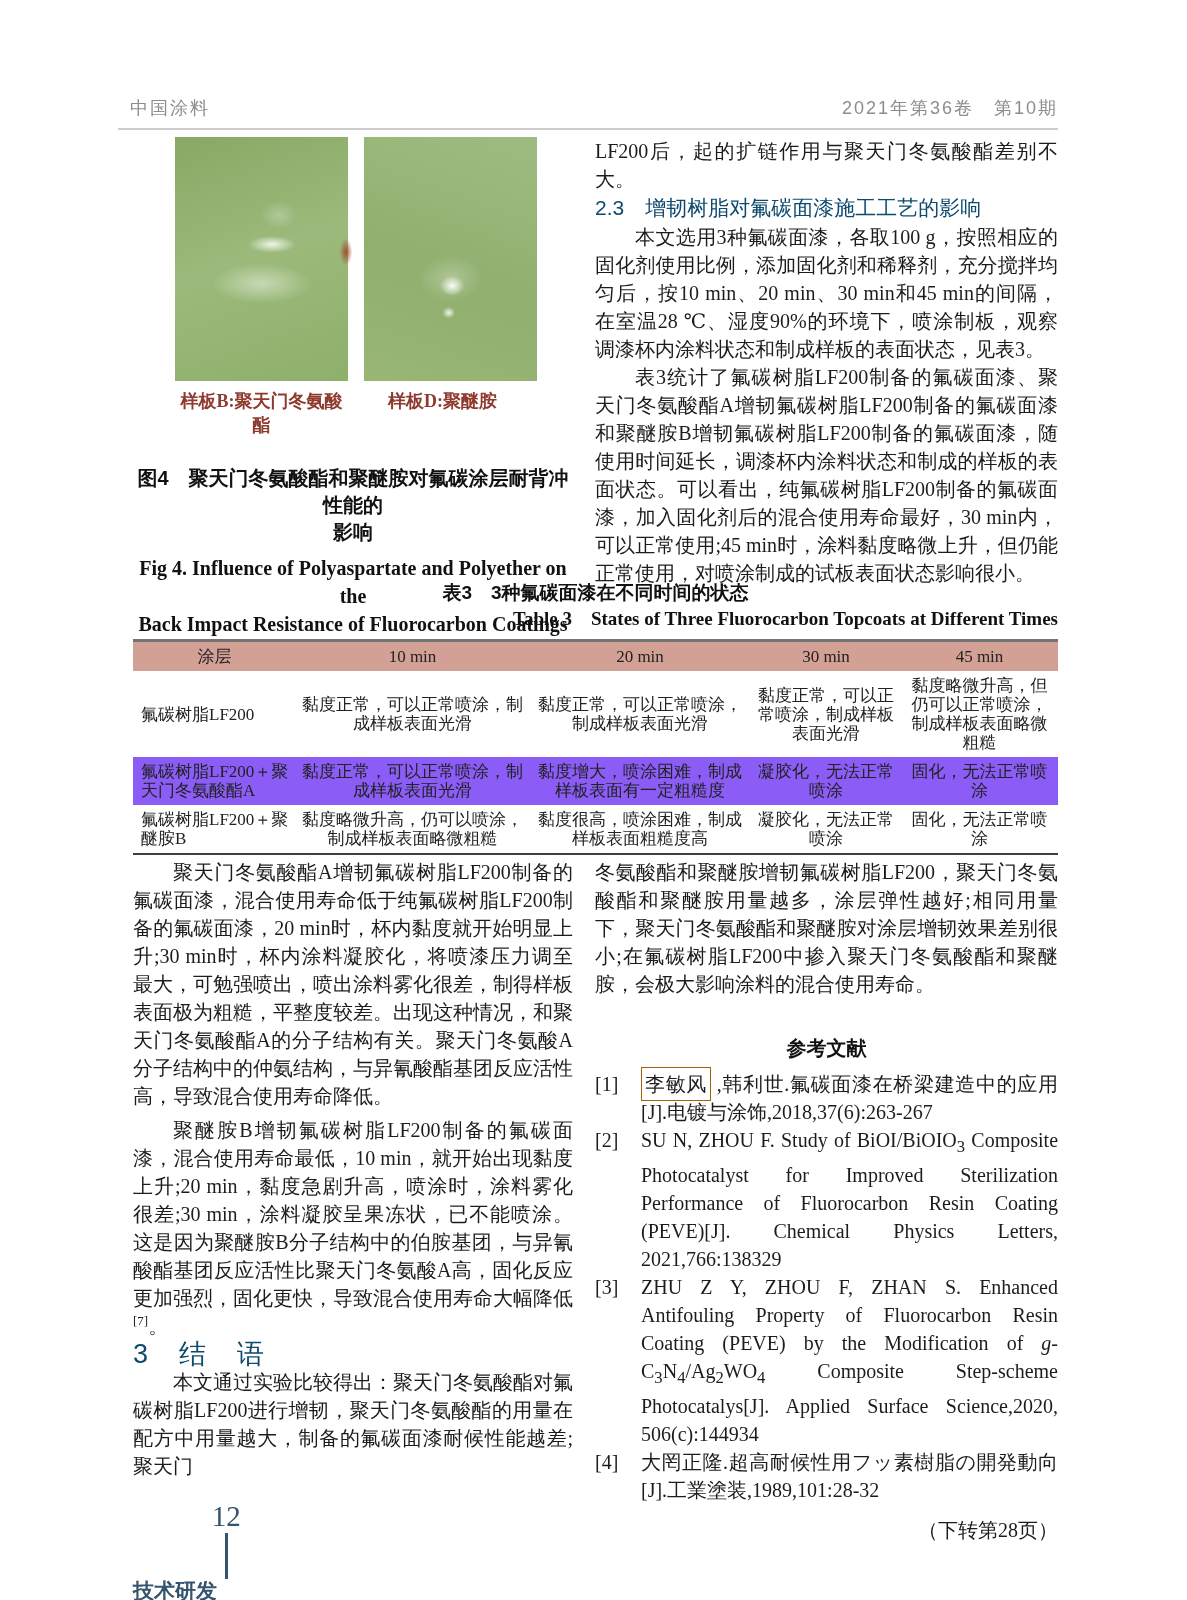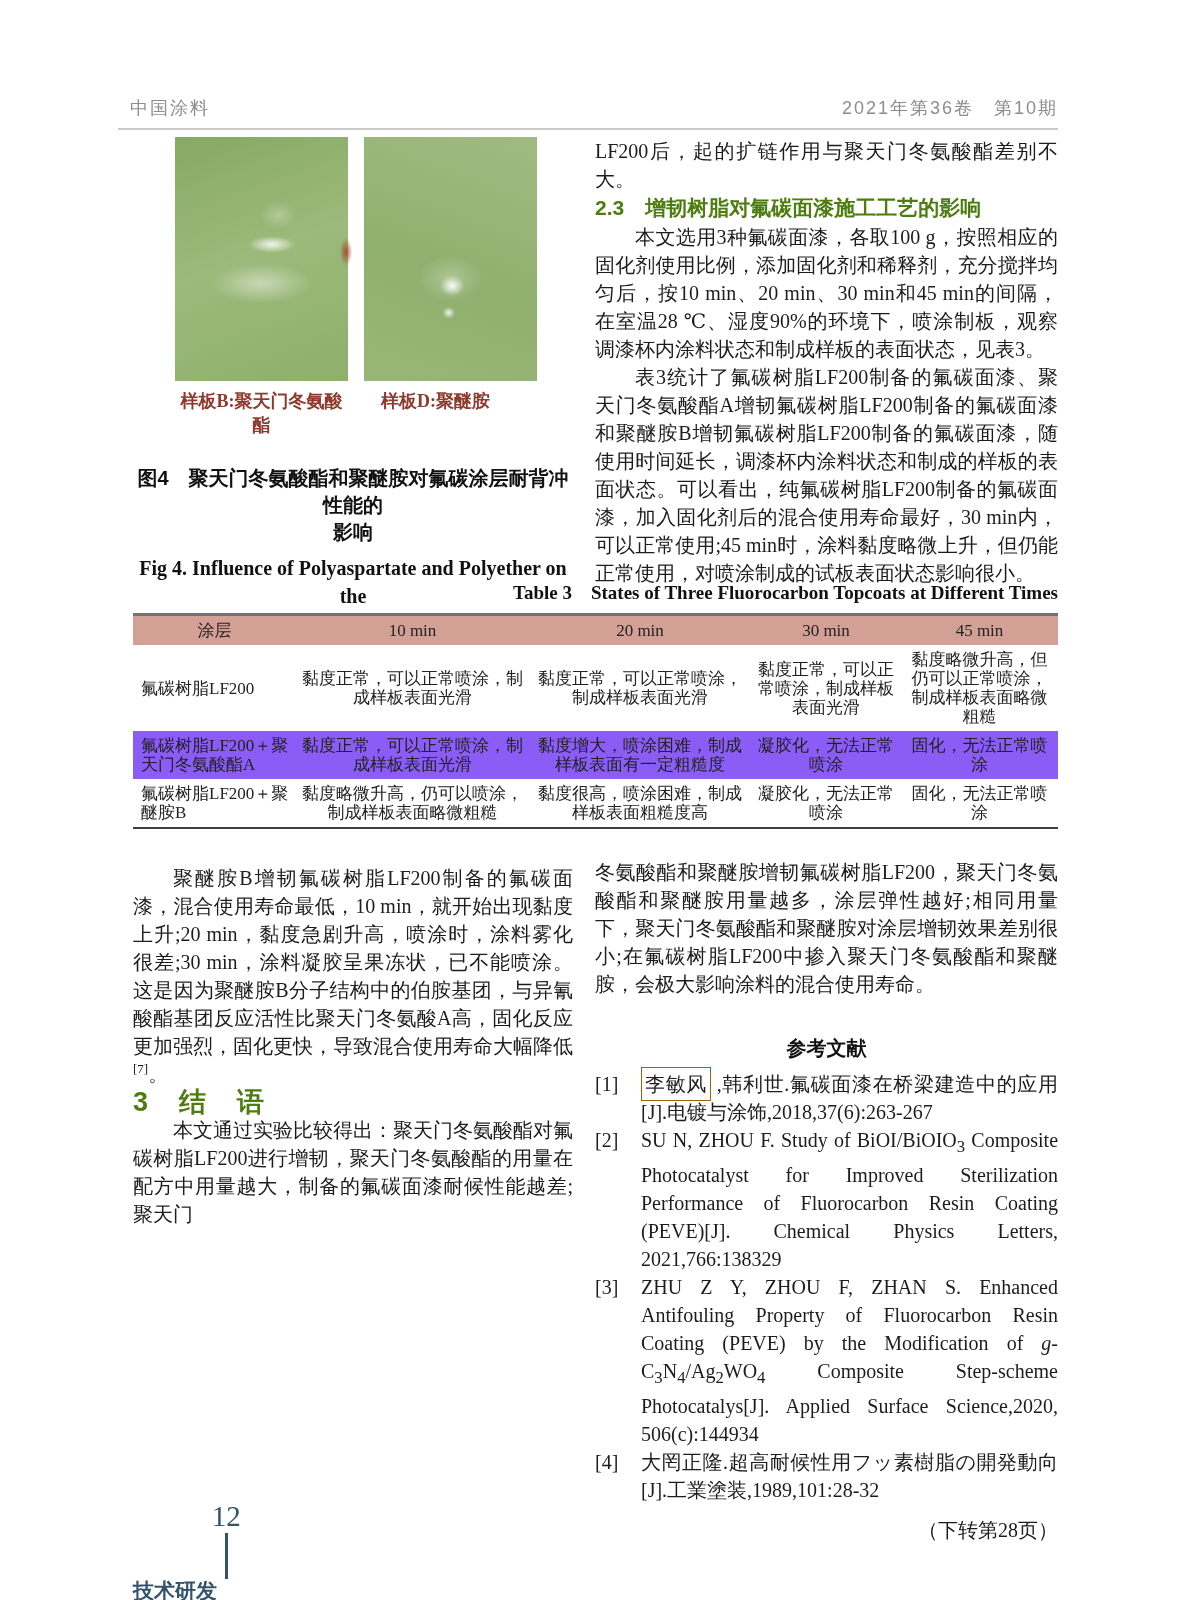--- a/index.html
+++ b/index.html
@@ -32,28 +32,28 @@
       radial-gradient(ellipse 26px 20px at 60% 32%, rgba(255,255,255,.25), rgba(255,255,255,0) 70%),
       linear-gradient(160deg,#87a965 0%, #9cba7b 48%, #8db06b 100%); }
   .photo-b .smudge { position:absolute; right:-4px; top:42%; width:12px; height:26px;
       background:radial-gradient(ellipse at center,#a34f35 0%, rgba(163,79,53,0) 75%); }
   .photo-d {
     background:
       radial-gradient(ellipse 17px 14px at 51% 61%, rgba(255,255,255,.95), rgba(255,255,255,0) 72%),
       radial-gradient(ellipse 9px 8px at 49% 72%, rgba(255,255,255,.85), rgba(255,255,255,0) 72%),
       radial-gradient(ellipse 45px 32px at 50% 58%, rgba(255,255,255,.28), rgba(255,255,255,0) 72%),
       linear-gradient(200deg,#9fbc80 0%, #90b06f 55%, #99b677 100%); }
-  .fig-labels { display:flex; gap:1px; padding-left:42px; margin-top:8px; }
+  .fig-labels { display:flex; gap:8px; padding-left:42px; margin-top:8px; }
   .fig-labels span { width:173px; text-align:center; font-weight:bold; font-size:18px; color:#8f3a2e; }
   .fig-cap-zh { margin-top:28px; text-align:center; font-weight:bold; font-size:20px; line-height:27px;
     font-family:"Liberation Sans","DejaVu Sans",sans-serif; color:#111; }
   .fig-cap-en { margin-top:8px; text-align:center; font-weight:bold; font-size:20px; line-height:28px; color:#111; }
 
   
-  .h-red { font-family:"Liberation Sans","DejaVu Sans",sans-serif; font-weight:bold; color:#4d7c0f; }
+  .h-red { font-family:"Liberation Sans","DejaVu Sans",sans-serif; font-weight:normal; color:#0c4a6e; }
   .h23 { font-size:21px; line-height:30px; margin:2px 0 1px 0; }
   .h3  { font-size:27px; letter-spacing:2px; margin:24px 0 16px 0; }
 
   
   .table-wrap { position:absolute; left:133px; top:580px; width:925px; }
   .tbl-title-zh { text-align:center; font-weight:bold; font-size:19px; line-height:26px;
     font-family:"Liberation Sans","DejaVu Sans",sans-serif; color:#111; }
   .tbl-title-en { text-align:right; font-weight:bold; font-size:19px; line-height:26px; color:#111; }
   table.states { width:100%; border-collapse:collapse; margin-top:7px;
     border-top:3px solid #737373; border-bottom:2px solid #3f3f3f;
@@ -113,20 +113,21 @@
   </div>
 
   <div class="col-right body-text" style="top:137px;">
     <p>LF200后，起的扩链作用与聚天门冬氨酸酯差别不大。</p>
     <p class="h-red h23">2.3　增韧树脂对氟碳面漆施工工艺的影响</p>
     <p class="indent">本文选用3种氟碳面漆，各取100 g，按照相应的固化剂使用比例，添加固化剂和稀释剂，充分搅拌均匀后，按10 min、20 min、30 min和45 min的间隔，在室温28 ℃、湿度90%的环境下，喷涂制板，观察调漆杯内涂料状态和制成样板的表面状态，见表3。</p>
     <p class="indent">表3统计了氟碳树脂LF200制备的氟碳面漆、聚天门冬氨酸酯A增韧氟碳树脂LF200制备的氟碳面漆和聚醚胺B增韧氟碳树脂LF200制备的氟碳面漆，随使用时间延长，调漆杯内涂料状态和制成的样板的表面状态。可以看出，纯氟碳树脂LF200制备的氟碳面漆，加入固化剂后的混合使用寿命最好，30 min内，可以正常使用;45 min时，涂料黏度略微上升，但仍能正常使用，对喷涂制成的试板表面状态影响很小。</p>
   </div>
 
   <div class="table-wrap">
+    <div class="tbl-title-zh">表3　3种氟碳面漆在不同时间的状态</div>
     <div class="tbl-title-en">Table 3　States of Three Fluorocarbon Topcoats at Different Times</div>
     <table class="states">
       <colgroup>
         <col style="width:163px">
           <col style="width:233px">
           <col style="width:222px">
           <col style="width:150px">
           <col style="width:157px">
       </colgroup>
       <tbody>
@@ -156,20 +157,21 @@
         <td>黏度略微升高，仍可以喷涂，制成样板表面略微粗糙</td>
         <td>黏度很高，喷涂困难，制成样板表面粗糙度高</td>
         <td>凝胶化，无法正常喷涂</td>
         <td>固化，无法正常喷涂</td>
       </tr>
     </tbody>
       </table>
   </div>
 
   <div class="col-left body-text" style="top:858px;">
+    <p class="indent">聚天门冬氨酸酯A增韧氟碳树脂LF200制备的氟碳面漆，混合使用寿命低于纯氟碳树脂LF200制备的氟碳面漆，20 min时，杯内黏度就开始明显上升;30 min时，杯内涂料凝胶化，将喷漆压力调至最大，可勉强喷出，喷出涂料雾化很差，制得样板表面极为粗糙，平整度较差。出现这种情况，和聚天门冬氨酸酯A的分子结构有关。聚天门冬氨酸A分子结构中的仲氨结构，与异氰酸酯基团反应活性高，导致混合使用寿命降低。</p>
     <p class="indent" style="margin-top:6px;">
       <span>聚醚胺B增韧氟碳树脂LF200制备的氟碳面漆，混合使用寿命最低，10 min，就开始出现黏度上升;20 min，黏度急剧升高，喷涂时，涂料雾化很差;30 min，涂料凝胶呈果冻状，已不能喷涂。这是因为聚醚胺B分子结构中的伯胺基团，与异氰酸酯基团反应活性比聚天门冬氨酸A高，固化反应更加强烈，固化更快，导致混合使用寿命大幅降低</span><sup class="ref-sup">[7]</sup><span>。</span>
     </p>
     <p class="h-red h3">3　结　语</p>
     <p class="indent">本文通过实验比较得出：聚天门冬氨酸酯对氟碳树脂LF200进行增韧，聚天门冬氨酸酯的用量在配方中用量越大，制备的氟碳面漆耐候性能越差;聚天门</p>
   </div>
 
   <div class="col-right body-text" style="top:858px;">
     <p>冬氨酸酯和聚醚胺增韧氟碳树脂LF200，聚天门冬氨酸酯和聚醚胺用量越多，涂层弹性越好;相同用量下，聚天门冬氨酸酯和聚醚胺对涂层增韧效果差别很小;在氟碳树脂LF200中掺入聚天门冬氨酸酯和聚醚胺，会极大影响涂料的混合使用寿命。</p>
 

